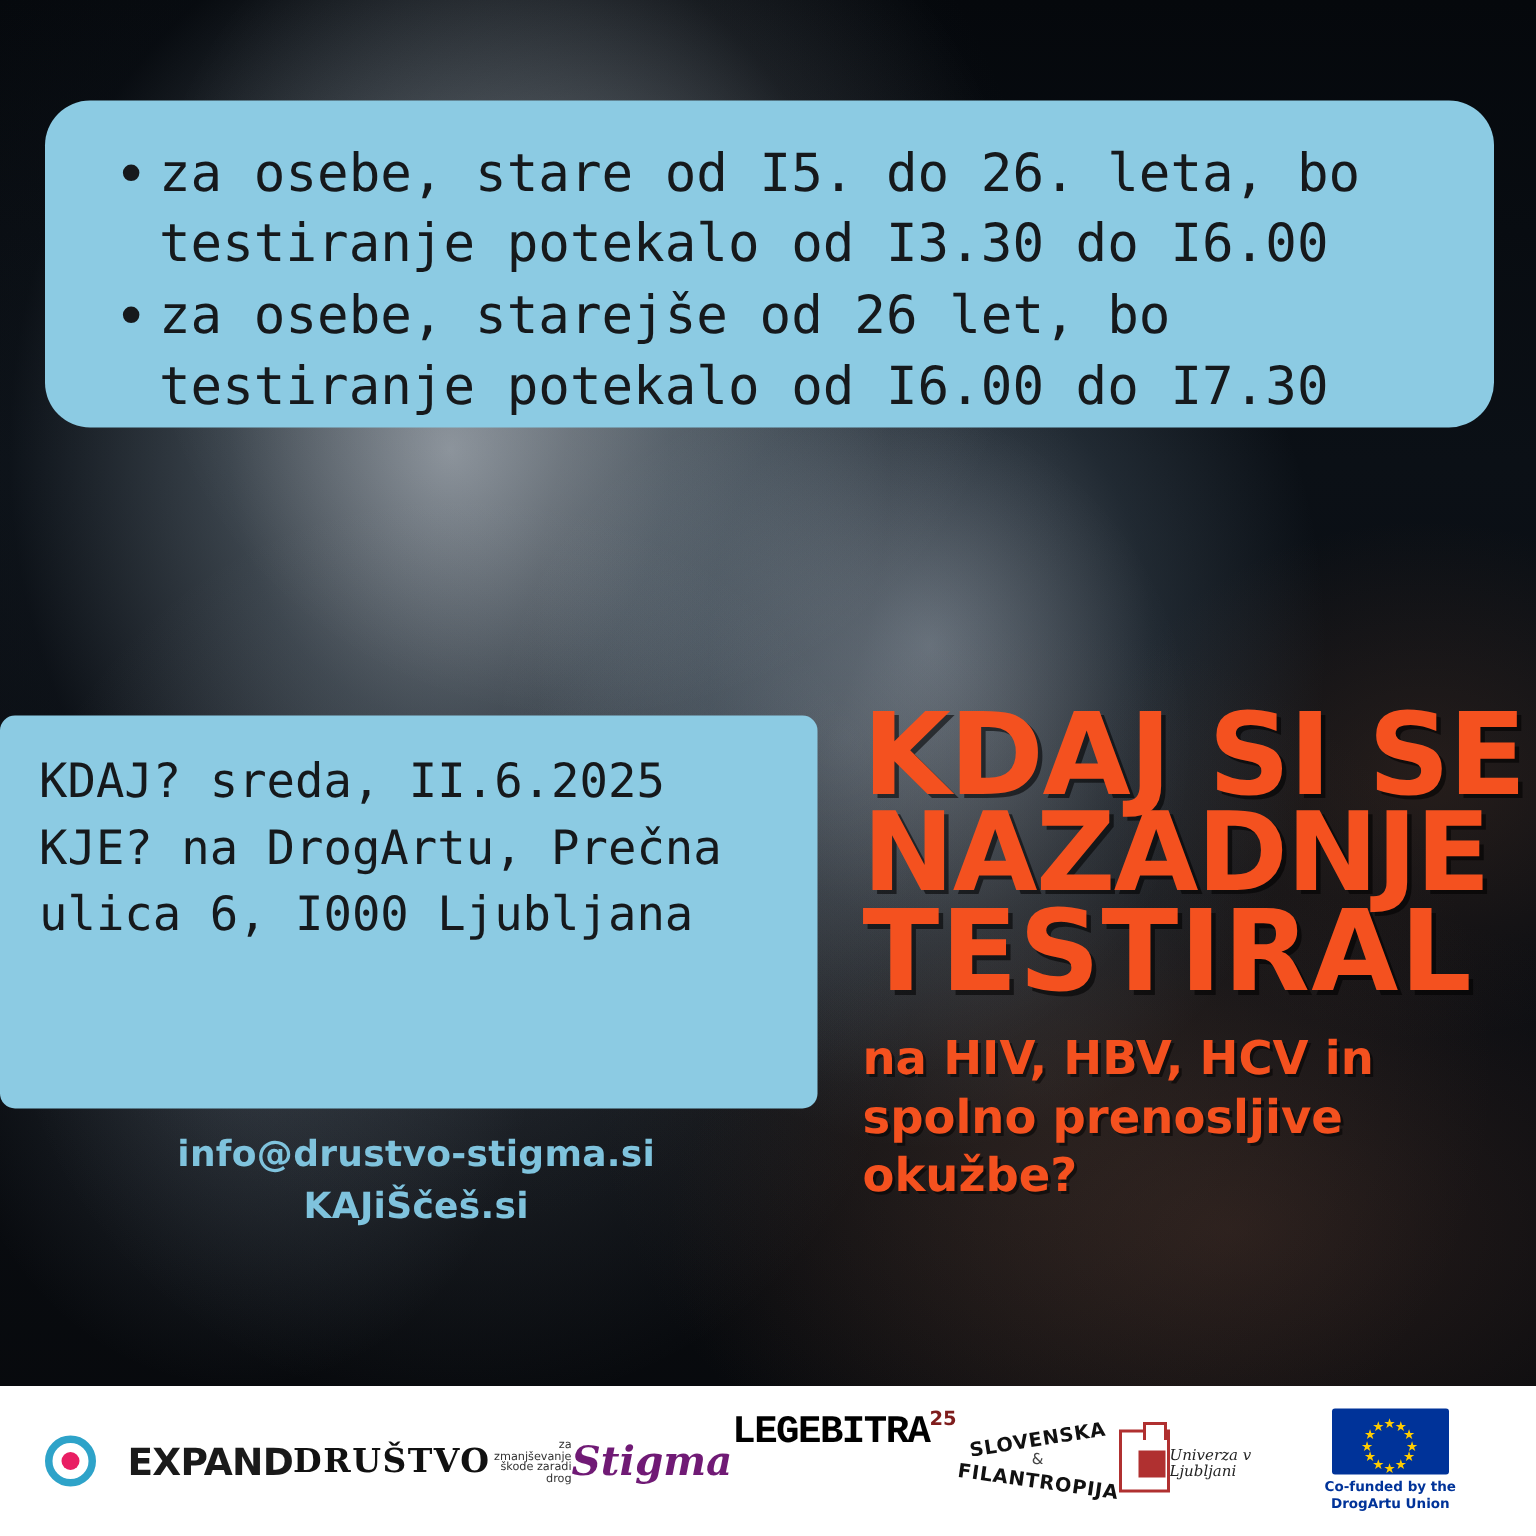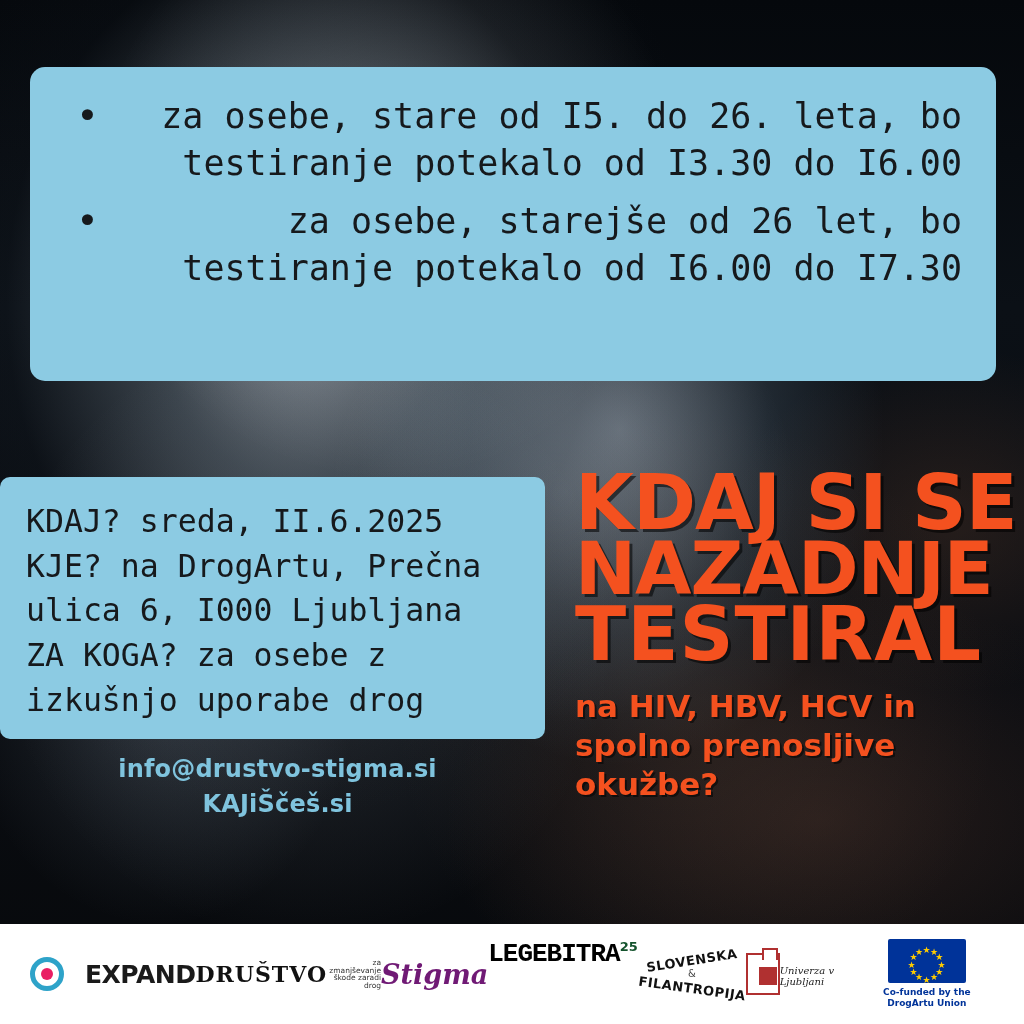--- a/index.html
+++ b/index.html
@@ -33,37 +33,36 @@
   .panel {
     position: absolute;
     background: #8ccbe3;
     border-radius: 26px;
     color: #111;
   }
 
   
   #panel-top {
     left: 30px; top: 67px;
-    width: 966px; height: 314px;
+    width: 966px; height: 218px;
     padding: 26px 34px 20px 34px;
     background: #8ccbe3;
-    border-radius: 15px;
-    text-align: right;
+    border-radius: 30px;
   }
   .bullets { list-style: none; }
   .bullets li {
     position: relative;
     padding-left: 42px;
     font-family: "DejaVu Sans Mono", monospace;
     font-size: 35px;
     line-height: 1.35;
     color: #16191c;
     letter-spacing: 0px;
   }
-  .bullets li + li { margin-top: 10px; }
+  .bullets li + li { margin-top: 0; }
   .bullets li::before {
     content: "•";
     position: absolute;
     left: 12px; top: -2px;
     font-size: 38px;
     line-height: 1.35;
   }
 
   
   #panel-details {
@@ -162,21 +161,21 @@
 
   
   .stigma { flex-direction: row; line-height: 1; text-align: right; }
   .stigma .t1 { font-family: "DejaVu Serif", serif; font-weight: 700; font-size: 22px; letter-spacing: 1px; color: #111; }
   .stigma .t2 { font-family: "DejaVu Sans", sans-serif; font-size: 7.5px; color: #333; margin: 2px 0; }
   .stigma .t3 { font-family: "DejaVu Serif", serif; font-weight: 700; font-style: italic; font-size: 27px; color: #701a75; }
 
   
   .legebitra { align-items: flex-start; }
   .legebitra .word { font-family: Liberation Mono, monospace; font-weight: 700; font-size: 26px; letter-spacing: -1px; }
-  .legebitra .sup { font-family: "DejaVu Sans", sans-serif; font-weight: 700; font-size: 13px; color: #14532d; vertical-align: super; }
+  .legebitra .sup { font-family: "DejaVu Sans", sans-serif; font-weight: 700; font-size: 13px; color: #7f1d1d; vertical-align: super; }
 
   
   .filan { flex-direction: column; align-items: center; }
   .filan .rot {
     font-family: "DejaVu Sans", sans-serif; font-weight: 700; font-size: 13px; color: #111;
     letter-spacing: 0.5px;
   }
   .filan .r1 { transform: rotate(-9deg); }
   .filan .r2 { transform: rotate(8deg); margin-top: 2px; }
   .filan .amp { font-size: 10px; color: #444; }
@@ -221,21 +220,20 @@
   <div class="panel" id="panel-top">
     <ul class="bullets">
       <li>za osebe, stare od I5. do 26. leta, bo testiranje potekalo od I3.30 do I6.00</li>
       <li>za osebe, starejše od 26 let, bo testiranje potekalo od I6.00 do I7.30</li>
     </ul>
   </div>
 
   <div class="panel" id="panel-details">
     <div class="detail-line">KDAJ? sreda, II.6.2025</div>
     <div class="detail-line">KJE? na DrogArtu, Prečna ulica 6, I000 Ljubljana</div>
-    <div class="detail-line">ZA KOGA? za osebe z izkušnjo uporabe drog</div>
   </div>
 
   <div id="contact">
     <div class="contact-line">info@drustvo-stigma.si</div>
     <div class="contact-line">KAJiŠčeš.si</div>
   </div>
 
   <div id="headline">
     <div class="head-line l1">KDAJ SI SE</div>
     <div class="head-line l2">NAZADNJE</div>

